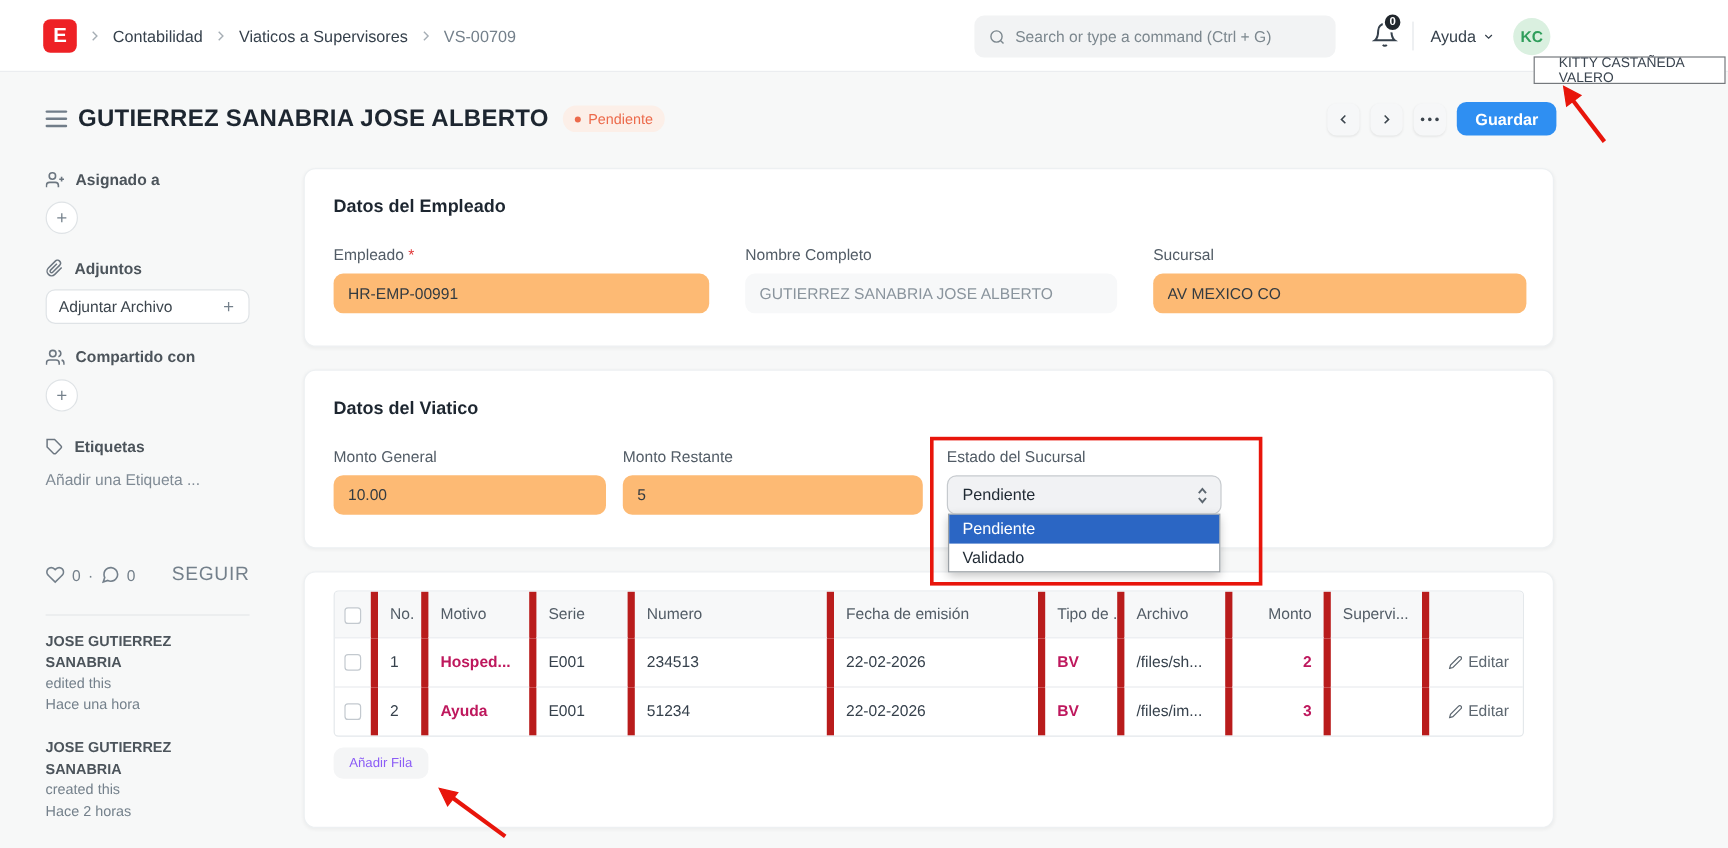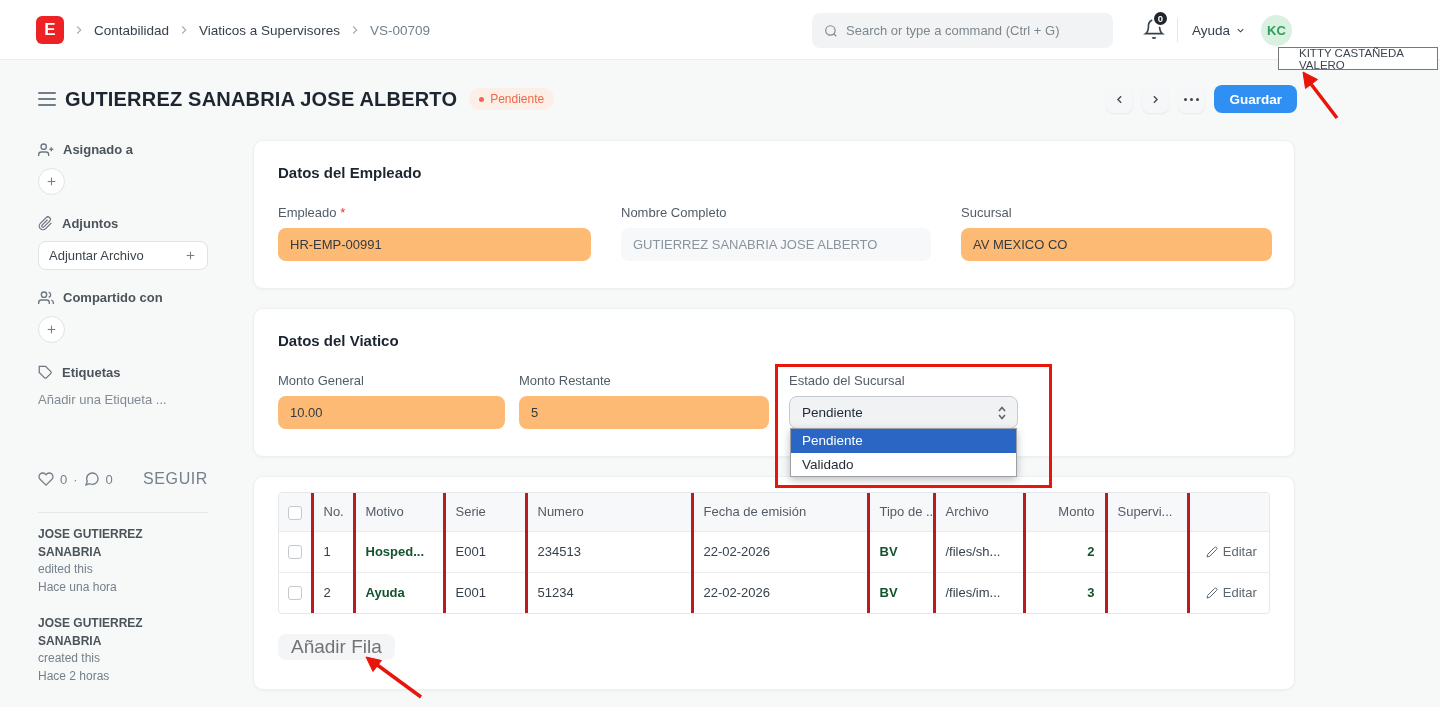--- a/index.html
+++ b/index.html
@@ -77,31 +77,31 @@
   
   .select-control { margin-top:7px; width:229px; height:33px; background:#f1f2f4; border:1px solid #c6cace; border-radius:8px; display:flex; align-items:center; justify-content:space-between; padding:0 10px 0 12px; font-size:13.5px; color:#1f2933; cursor:pointer; }
   .select-control svg { color:#5d6770; }
   .dropdown-list { position:absolute; left:790px; top:428px; width:227px; background:#fff; border:1px solid #9aa0a5; box-shadow:0 3px 8px rgba(0,0,0,.25); z-index:20; }
   .dropdown-item { height:23.5px; display:flex; align-items:center; padding:0 11px; font-size:13.5px; color:#1f2933; cursor:pointer; }
   .dropdown-item.selected { background:#2b66c4; color:#fff; }
 
   
   .grid-wrap { margin-top:15px; border:1px solid #e4e8eb; border-radius:4px; overflow:hidden; }
   table.grid { width:100%; border-collapse:collapse; table-layout:fixed; font-size:13px; color:#36414c; }
-  .grid th, .grid td { border-right:3px solid #b91c1c; border-bottom:1px solid #e9ecef; height:38px; padding:0 10px; text-align:left; font-weight:normal; overflow:hidden; white-space:nowrap; }
+  .grid th, .grid td { border-right:6px solid #b91c1c; border-bottom:1px solid #e9ecef; height:38px; padding:0 10px; text-align:left; font-weight:normal; overflow:hidden; white-space:nowrap; }
   .grid td { height:40px; }
   .grid th:last-child, .grid td:last-child { border-right:none; }
   .grid tr:last-child td { border-bottom:none; }
   .grid thead th { background:#f7f8f9; color:#525c66; }
   .cell-check { text-align:center !important; padding:0 !important; }
   .grid .num { text-align:right; }
-  .grid .bold { font-weight:bold; color:#14532d; }
+  .grid .bold { font-weight:bold; color:#be185d; }
   .grid input[type=checkbox] { appearance:none; -webkit-appearance:none; width:14px; height:14px; border:1.5px solid #c3c9cf; border-radius:3px; background:#fff; vertical-align:middle; cursor:pointer; }
   .edit-cell { display:flex; align-items:center; justify-content:center; gap:5px; height:40px; color:#5d6770; cursor:pointer; }
-  .add-row-btn { margin-top:20px; height:26px; padding:0 13px; background:#f4f5f6; border:none; border-radius:8px; font-size:19px; color:#737373; font-family:inherit; cursor:pointer; }
+  .add-row-btn { margin-top:9px; height:26px; padding:0 13px; background:#f4f5f6; border:none; border-radius:8px; font-size:11px; color:#8b5cf6; font-family:inherit; cursor:pointer; }
 
   
   .anno-rect { position:absolute; left:775px; top:364px; width:277px; height:124px; border:3.5px solid #e8150b; z-index:30; pointer-events:none; }
   .anno-arrows { position:absolute; inset:0; width:1440px; height:707px; z-index:70; pointer-events:none; }
 </style>
 </head>
 <body>
 
 <div class="canvas">
 

